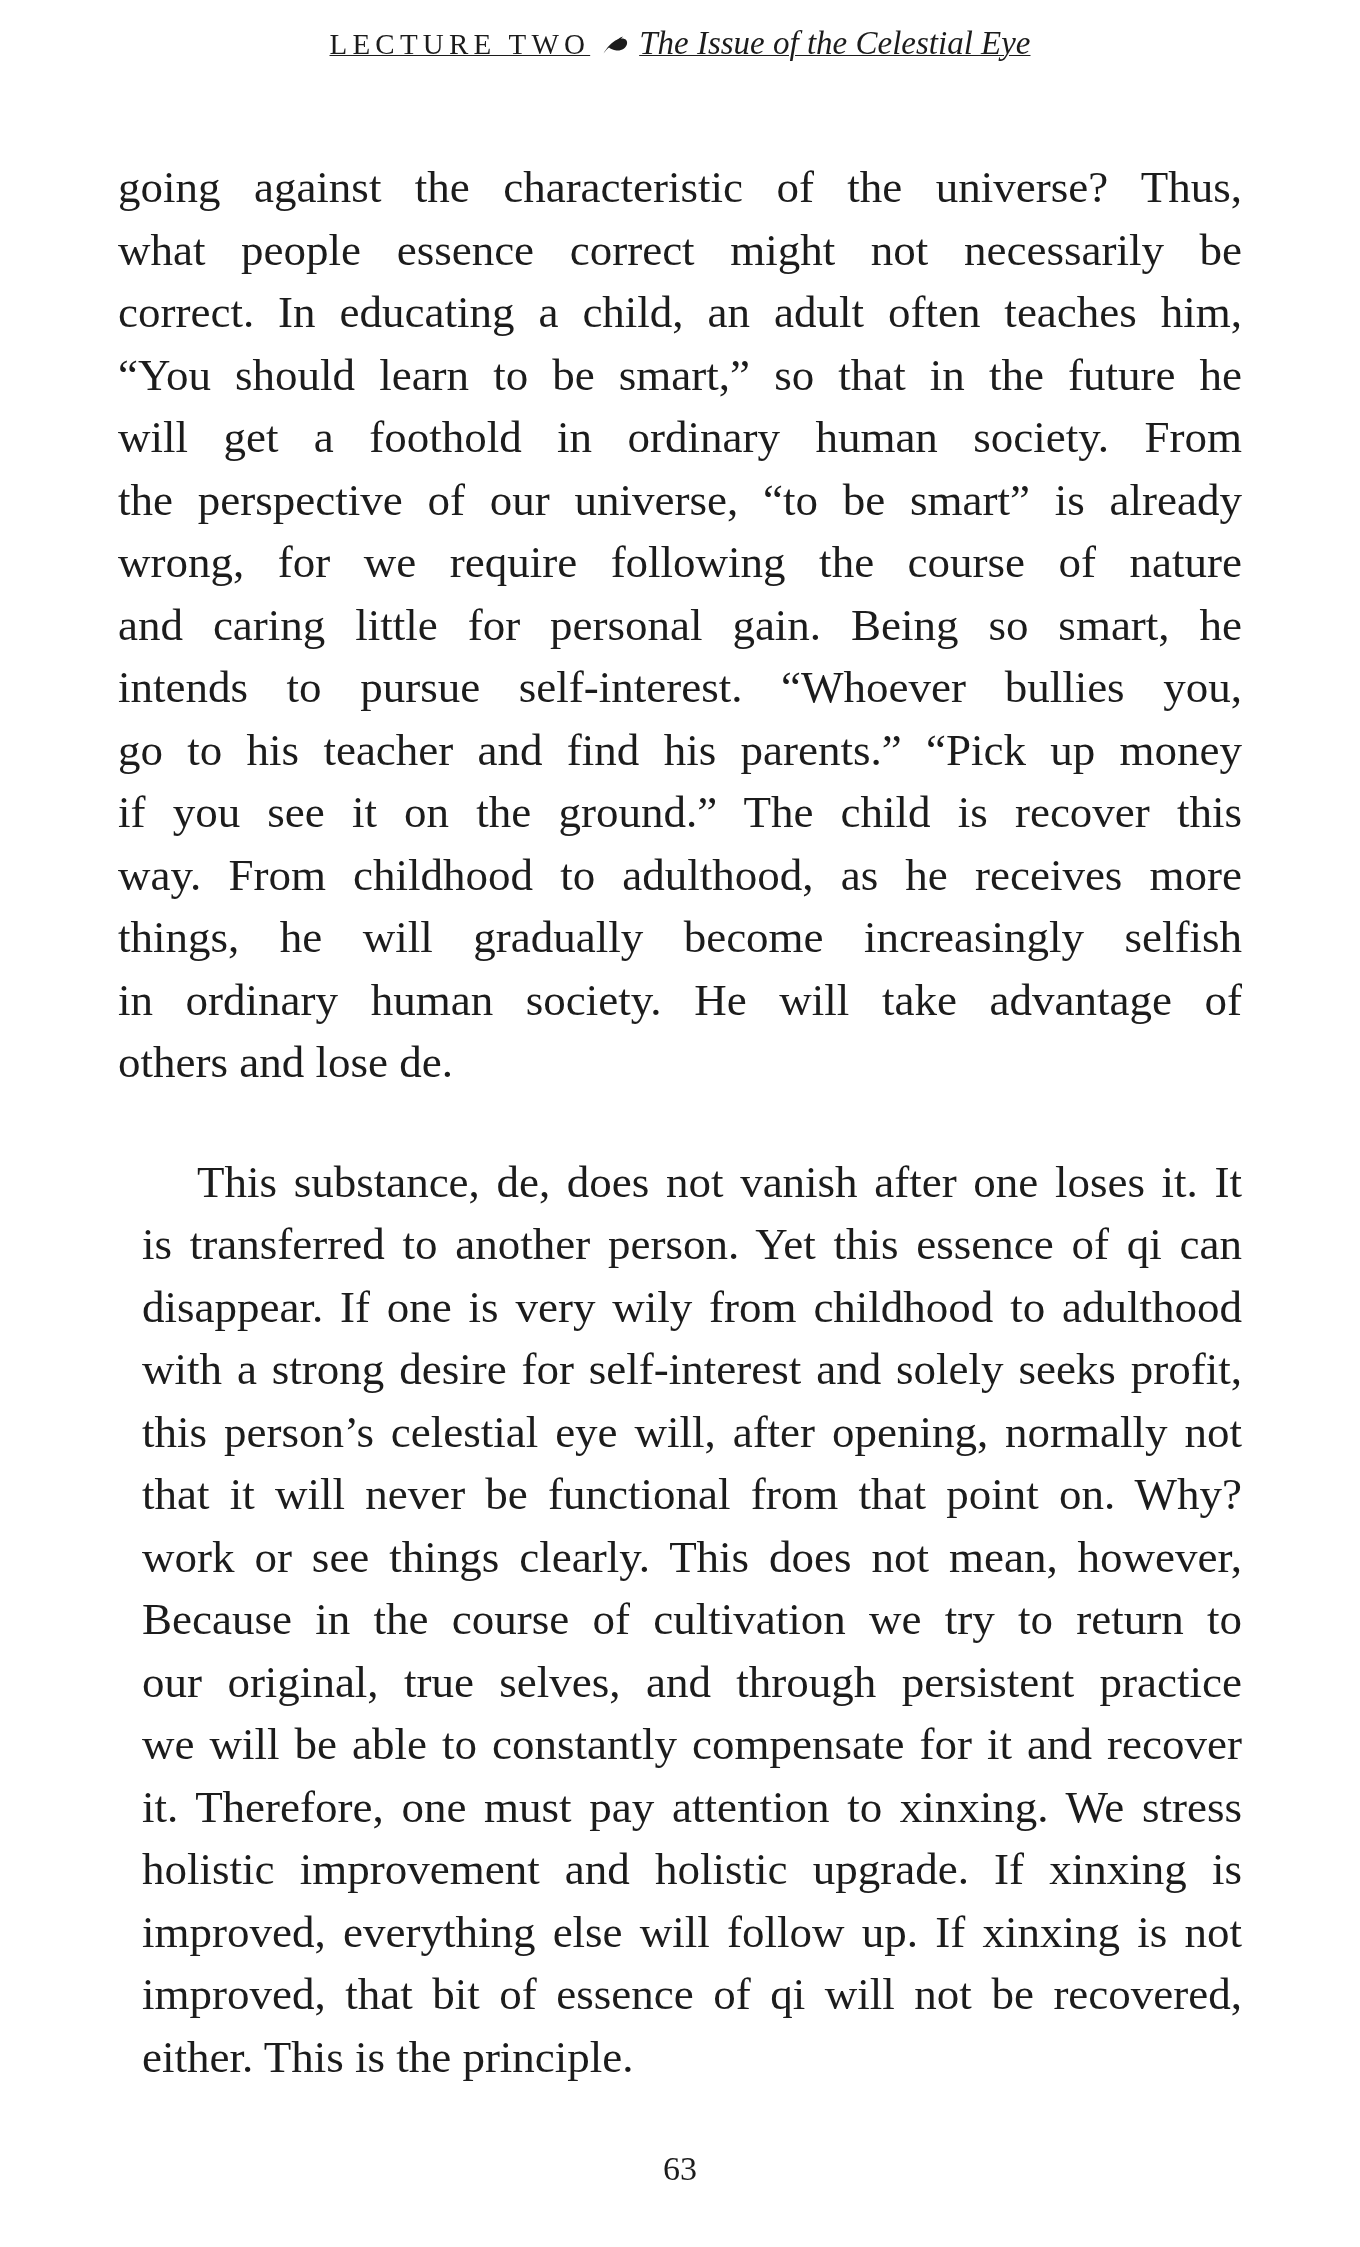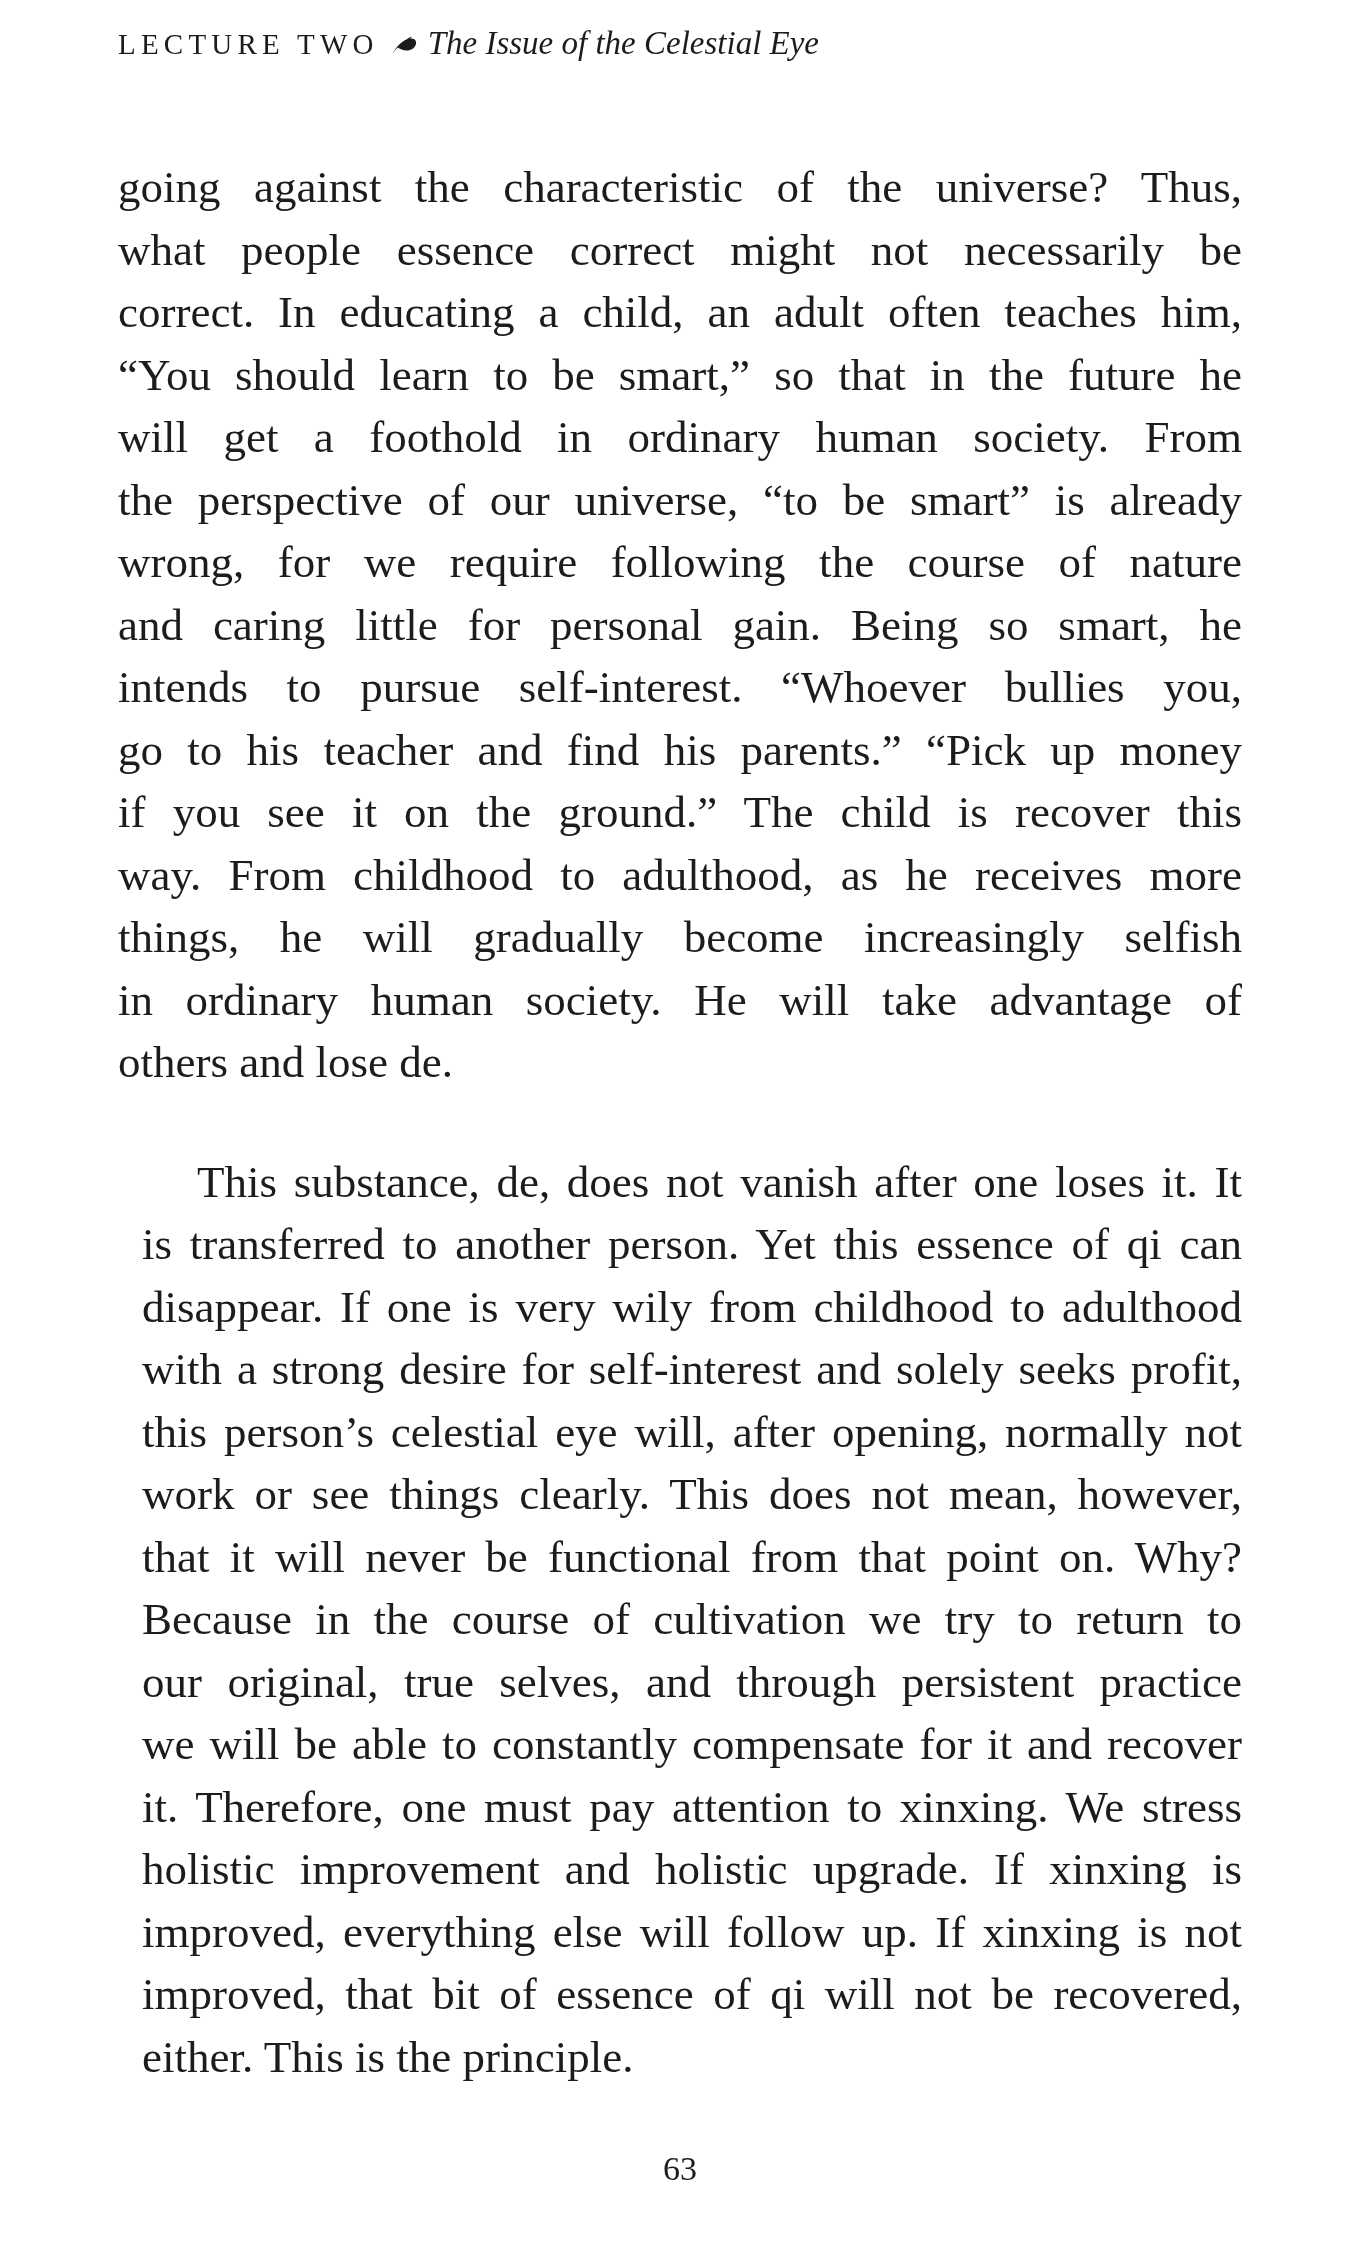--- a/index.html
+++ b/index.html
@@ -16,24 +16,25 @@
   }
   .page {
     box-sizing: border-box;
     width: 1360px;
     height: 2247px;
     padding: 22px 118px 0 118px;
     background: #ffffff;
   }
   
   .running-head {
-    text-align: left;
+    text-align: center;
     white-space: nowrap;
     line-height: 42px;
     height: 42px;
+    text-decoration: underline;
   }
   .lecture {
     font-size: 29px;
     letter-spacing: 0.18em;
     color: #1c1c1c;
   }
   .fleuron {
     display: inline-block;
     vertical-align: -3px;
     margin: 0 10px 0 12px;
@@ -107,22 +108,22 @@
         <div class="line">things, he will gradually become increasingly selfish</div>
         <div class="line">in ordinary human society. He will take advantage of</div>
         <div class="line last">others and lose de.</div>
       </div>
     <div class="para spaced indent-first">
         <div class="line">This substance, de, does not vanish after one loses it. It</div>
         <div class="line">is transferred to another person. Yet this essence of qi can</div>
         <div class="line">disappear. If one is very wily from childhood to adulthood</div>
         <div class="line">with a strong desire for self-interest and solely seeks profit,</div>
         <div class="line">this person’s celestial eye will, after opening, normally not</div>
+        <div class="line">that it will never be functional from that point on. Why?</div>
         <div class="line">work or see things clearly. This does not mean, however,</div>
-        <div class="line">that it will never be functional from that point on. Why?</div>
         <div class="line">Because in the course of cultivation we try to return to</div>
         <div class="line">our original, true selves, and through persistent practice</div>
         <div class="line">we will be able to constantly compensate for it and recover</div>
         <div class="line">it. Therefore, one must pay attention to xinxing. We stress</div>
         <div class="line">holistic improvement and holistic upgrade. If xinxing is</div>
         <div class="line">improved, everything else will follow up. If xinxing is not</div>
         <div class="line">improved, that bit of essence of qi will not be recovered,</div>
         <div class="line last">either. This is the principle.</div>
       </div>
   </main>

